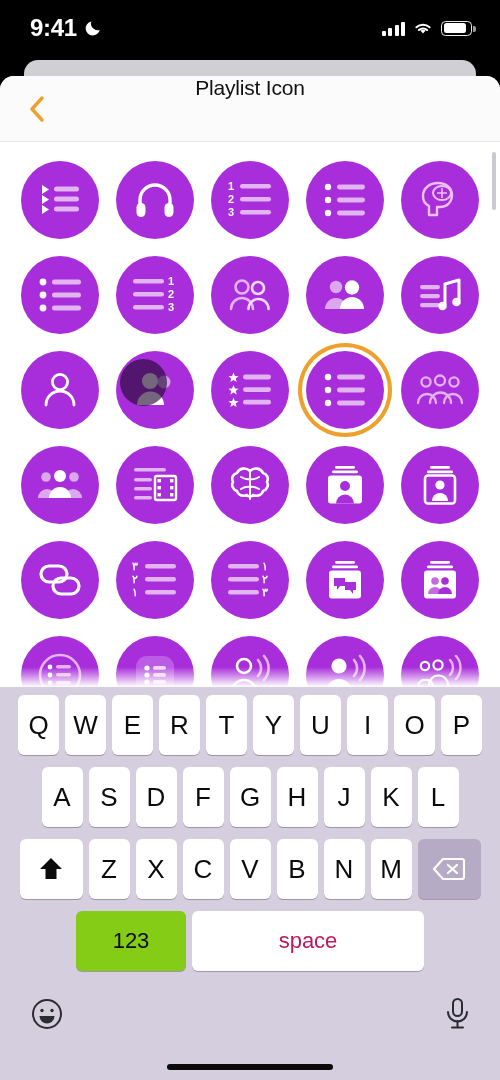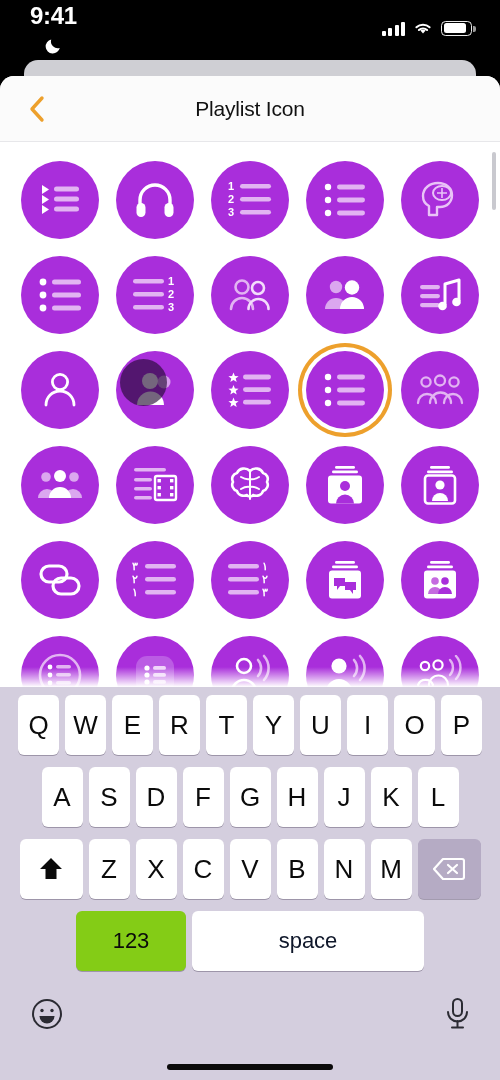--- a/index.html
+++ b/index.html
@@ -7,21 +7,21 @@
   body { font-family:"Liberation Sans", sans-serif; }
 
   #app { position:relative; width:500px; height:1080px; background:#000; }
 
   
   .statusbar {
     position:absolute; top:0; left:0; width:500px; height:56px;
     display:flex; align-items:center; justify-content:space-between;
     padding:0 28px 0 30px; color:#fff; z-index:40;
   }
-  .sb-left { display:flex; align-items:center; gap:7px;flex-direction:column; }
+  .sb-left { display:flex; align-items:center; gap:7px; }
   .sb-time { font-size:24px; font-weight:600; letter-spacing:-0.3px; color:#fff; }
   .sb-right { display:flex; align-items:center; gap:8px; }
 
   
   .sig { display:flex; align-items:flex-end; gap:2.5px; height:15px; }
   .sig i { display:block; width:4px; background:#fff; border-radius:1px; }
   .sig i:nth-child(1){height:5px;} .sig i:nth-child(2){height:8px;}
   .sig i:nth-child(3){height:11px;} .sig i:nth-child(4){height:14px;}
 
   .batt { width:31px; height:15px; border:1.8px solid rgba(255,255,255,.92);
@@ -40,21 +40,21 @@
 
   
   .sheet {
     position:absolute; top:76px; left:0; width:500px; height:1004px;
     background:#fdfdfd; border-radius:14px 14px 0 0; overflow:hidden; z-index:10;
   }
 
   
   .navbar {
     position:relative; height:66px; background:#fbfbfb;
-    display:flex; align-items:center; justify-content:center;
+    display:flex; align-items:flex-start; justify-content:center;
     border-bottom:1px solid #e7e7ea;
   }
   .nav-title { font-size:21px; color:#111; font-weight:400; letter-spacing:-0.2px; }
   .back-btn {
     position:absolute; left:8px; top:0; height:66px; width:56px;
     display:flex; align-items:center; justify-content:center; cursor:pointer;
   }
   .chev { width:17px; height:28px; }
 
   
@@ -106,21 +106,21 @@
     font-size:26px; color:#0b0b0b; font-weight:400;
     box-shadow:0 1px 0 rgba(90,80,105,.45); cursor:pointer; user-select:none;
   }
   .krow.r1 .key { width:41px; }
   .krow.r2 .key { width:41px; }
   .krow.r2 { padding-left:27px; padding-right:27px; }
   .krow.r3 .key.letter { width:41px; }
   .key.wide { width:63px; background:#b5abc4; box-shadow:0 1px 0 rgba(90,80,105,.4); }
   .key.shift { width:63px; background:#fff; }
   .key.num { width:110px; background:#84cc16; font-size:22px; }
-  .key.space { width:232px; font-size:22px; color:#0f172a; }
+  .key.space { width:232px; font-size:22px; color:#be185d; }
   .key.search { width:110px; background:#b5abc4; font-size:22px; color:#cfc8d8; }
 
   .kbar {
     display:flex; align-items:center; justify-content:space-between;
     padding:16px 30px 0 30px; height:74px;
   }
   .home-ind {
     position:absolute; bottom:10px; left:50%; transform:translateX(-50%);
     width:166px; height:6px; background:#0a0a0a; border-radius:4px;
   }

